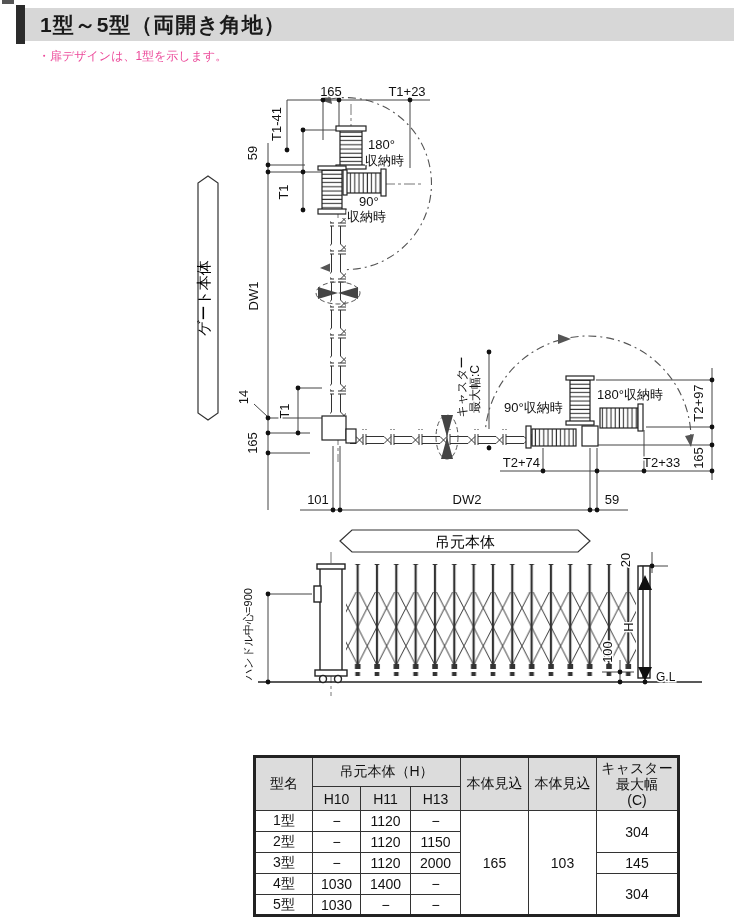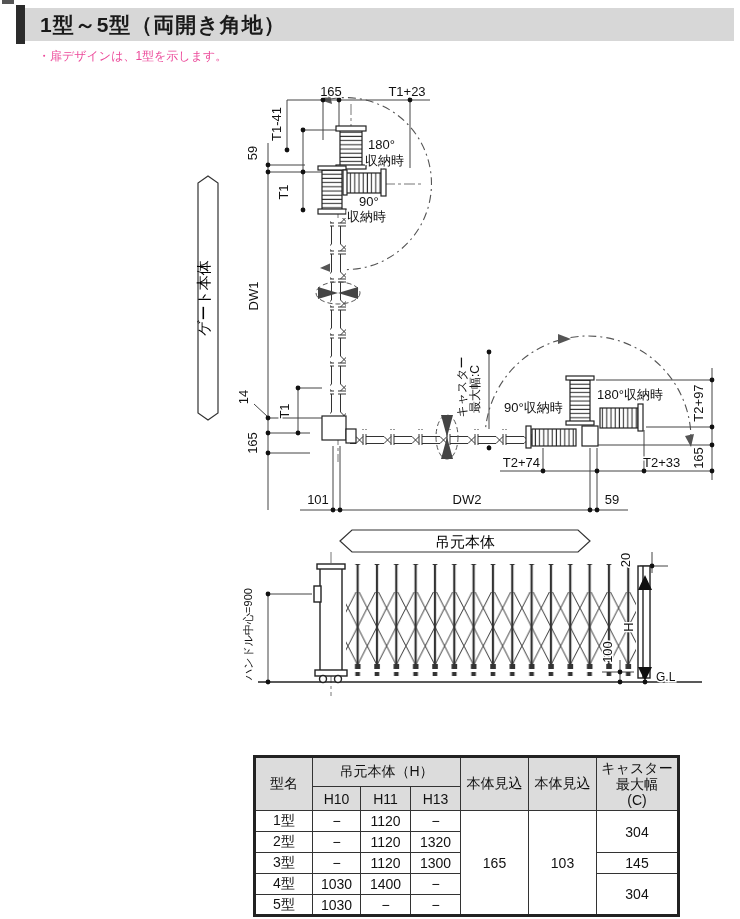--- a/index.html
+++ b/index.html
@@ -262,27 +262,27 @@
     <td>1120</td>
     <td>−</td>
     <td rowspan="5">165</td>
     <td rowspan="5">103</td>
     <td rowspan="2">304</td>
   </tr>
   <tr class="dr">
     <td>2型</td>
     <td>−</td>
     <td>1120</td>
-    <td>1320</td>
+    <td>1150</td>
   </tr>
   <tr class="dr">
     <td>3型</td>
     <td>−</td>
     <td>1120</td>
-    <td>1300</td>
+    <td>2000</td>
     <td>145</td>
   </tr>
   <tr class="dr">
     <td>4型</td>
     <td>1030</td>
     <td>1400</td>
     <td>−</td>
     <td rowspan="2">304</td>
   </tr>
   <tr class="dr">

